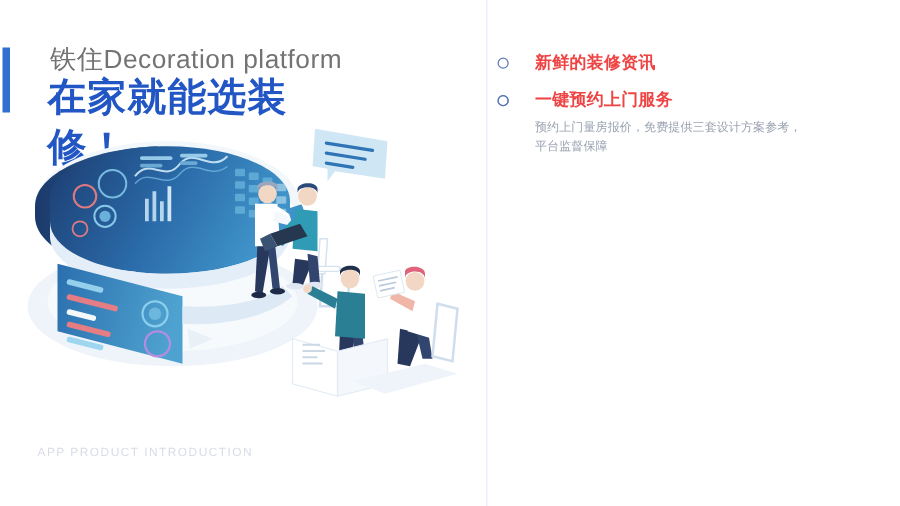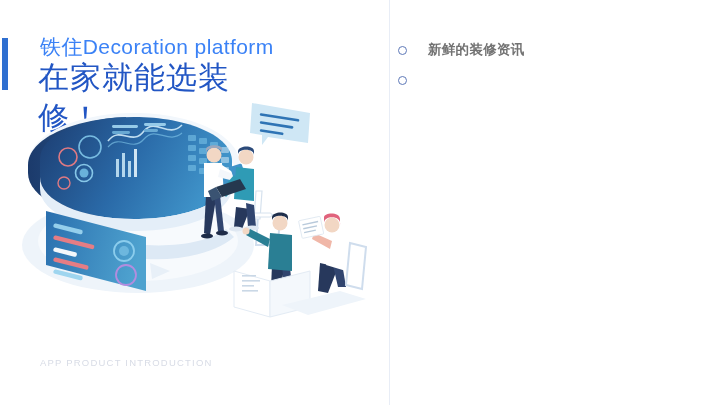--- a/index.html
+++ b/index.html
@@ -30,40 +30,40 @@
     background: #2f6fd0;
   }
 
   
   .eyebrow {
     position: absolute;
     left: 40px;
     top: 33px;
     font-size: 21px;
     letter-spacing: 0.4px;
-    color: #3b82f6;
+    color: #737373;
     white-space: nowrap;
     font-weight: 400;
   }
   .headline {
     position: absolute;
     left: 38px;
     top: 58px;
     width: 230px;
     font-size: 31px;
-    font-weight: normal;
+    font-weight: bold;
     line-height: 1.28;
     color: #2256c4;
     letter-spacing: 1px;
   }
 
   
   .footer-label {
     position: absolute;
-    left: 40px;
+    left: 30px;
     top: 357px;
     font-size: 9.5px;
     letter-spacing: 1.2px;
     color: #d8dce6;
     white-space: nowrap;
   }
 
   
   .illustration {
     position: absolute;
@@ -103,21 +103,21 @@
     top: 4px;
     width: 9px;
     height: 9px;
     border: 1.3px solid #5e79b8;
     border-radius: 50%;
     box-sizing: border-box;
   }
   .feature-title {
     font-size: 13.5px;
     font-weight: bold;
-    color: #737373;
+    color: #ef4444;
     line-height: 1.25;
     letter-spacing: 0.3px;
   }
   .feature-desc {
     margin-top: 6px;
     font-size: 9.6px;
     line-height: 1.62;
     color: #9aa2b1;
     letter-spacing: 0.1px;
     max-width: 218px;
@@ -328,16 +328,21 @@
       <span class="bullet-icon"></span>
       <div class="feature-title">新鲜的装修资讯</div>
     </div>
 
 
     <div class="feature-item">
       <span class="bullet-icon"></span>
     </div>
 
 
+    <div class="feature-item">
+      <span class="bullet-icon"></span>
+      <div class="feature-title">一键预约上门服务</div>
+      <div class="feature-desc">预约上门量房报价，免费提供三套设计方案参考，平台监督保障</div>
+    </div>
 
   </div>
 
 </div>
 
 </body></html>

